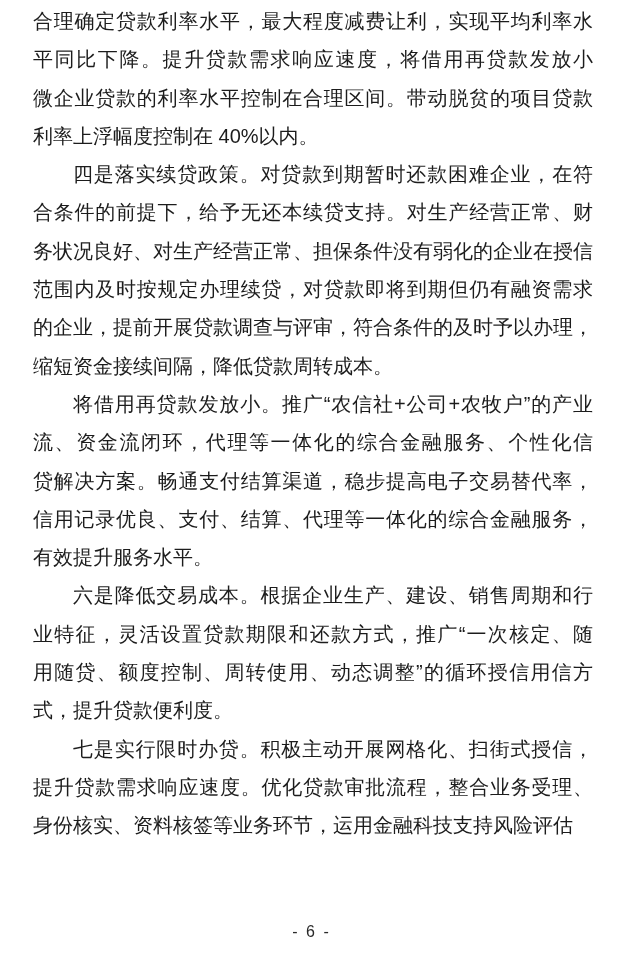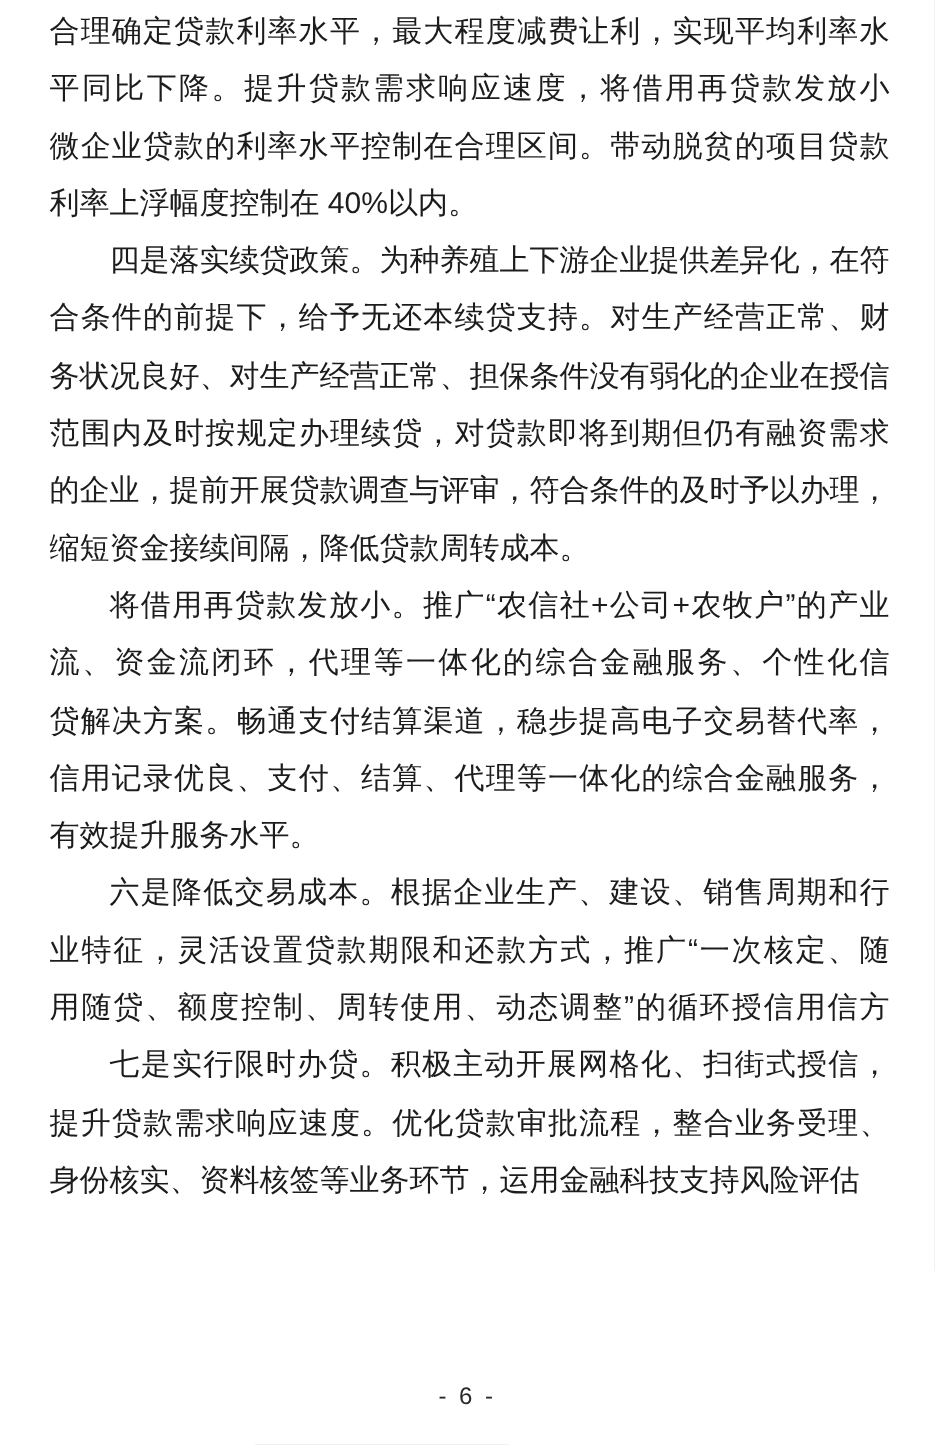--- a/index.html
+++ b/index.html
@@ -58,38 +58,39 @@
 
 <div class="page" style="background: rgb(255, 255, 255); color: rgb(28, 28, 28);">
   <div class="doc-body">
       <div class="para">
         <div class="line">合理确定贷款利率水平，最大程度减费让利，实现平均利率水</div>
         <div class="line">平同比下降。提升贷款需求响应速度，将借用再贷款发放小</div>
         <div class="line">微企业贷款的利率水平控制在合理区间。带动脱贫的项目贷款</div>
         <div class="line last">利率上浮幅度控制在 40%以内。</div>
       </div>
       <div class="para">
-        <div class="line indent">四是落实续贷政策。为种养殖上下游企业提供差异化，在符</div>
+        <div class="line indent">四是落实续贷政策。对贷款到期暂时还款困难企业，在符</div>
         <div class="line">合条件的前提下，给予无还本续贷支持。对生产经营正常、财</div>
         <div class="line">务状况良好、对生产经营正常、担保条件没有弱化的企业在授信</div>
         <div class="line">范围内及时按规定办理续贷，对贷款即将到期但仍有融资需求</div>
         <div class="line">的企业，提前开展贷款调查与评审，符合条件的及时予以办理，</div>
         <div class="line last">缩短资金接续间隔，降低贷款周转成本。</div>
       </div>
       <div class="para">
         <div class="line indent">将借用再贷款发放小。推广“农信社+公司+农牧户”的产业</div>
         <div class="line">流、资金流闭环，代理等一体化的综合金融服务、个性化信</div>
         <div class="line">贷解决方案。畅通支付结算渠道，稳步提高电子交易替代率，</div>
         <div class="line">信用记录优良、支付、结算、代理等一体化的综合金融服务，</div>
         <div class="line last">有效提升服务水平。</div>
       </div>
       <div class="para">
         <div class="line indent">六是降低交易成本。根据企业生产、建设、销售周期和行</div>
         <div class="line">业特征，灵活设置贷款期限和还款方式，推广“一次核定、随</div>
         <div class="line">用随贷、额度控制、周转使用、动态调整”的循环授信用信方</div>
+        <div class="line last">式，提升贷款便利度。</div>
       </div>
       <div class="para">
         <div class="line indent">七是实行限时办贷。积极主动开展网格化、扫街式授信，</div>
         <div class="line">提升贷款需求响应速度。优化贷款审批流程，整合业务受理、</div>
         <div class="line last">身份核实、资料核签等业务环节，运用金融科技支持风险评估</div>
       </div>
     </div>
   <div class="footer">- 6 -</div>
 </div>
 

